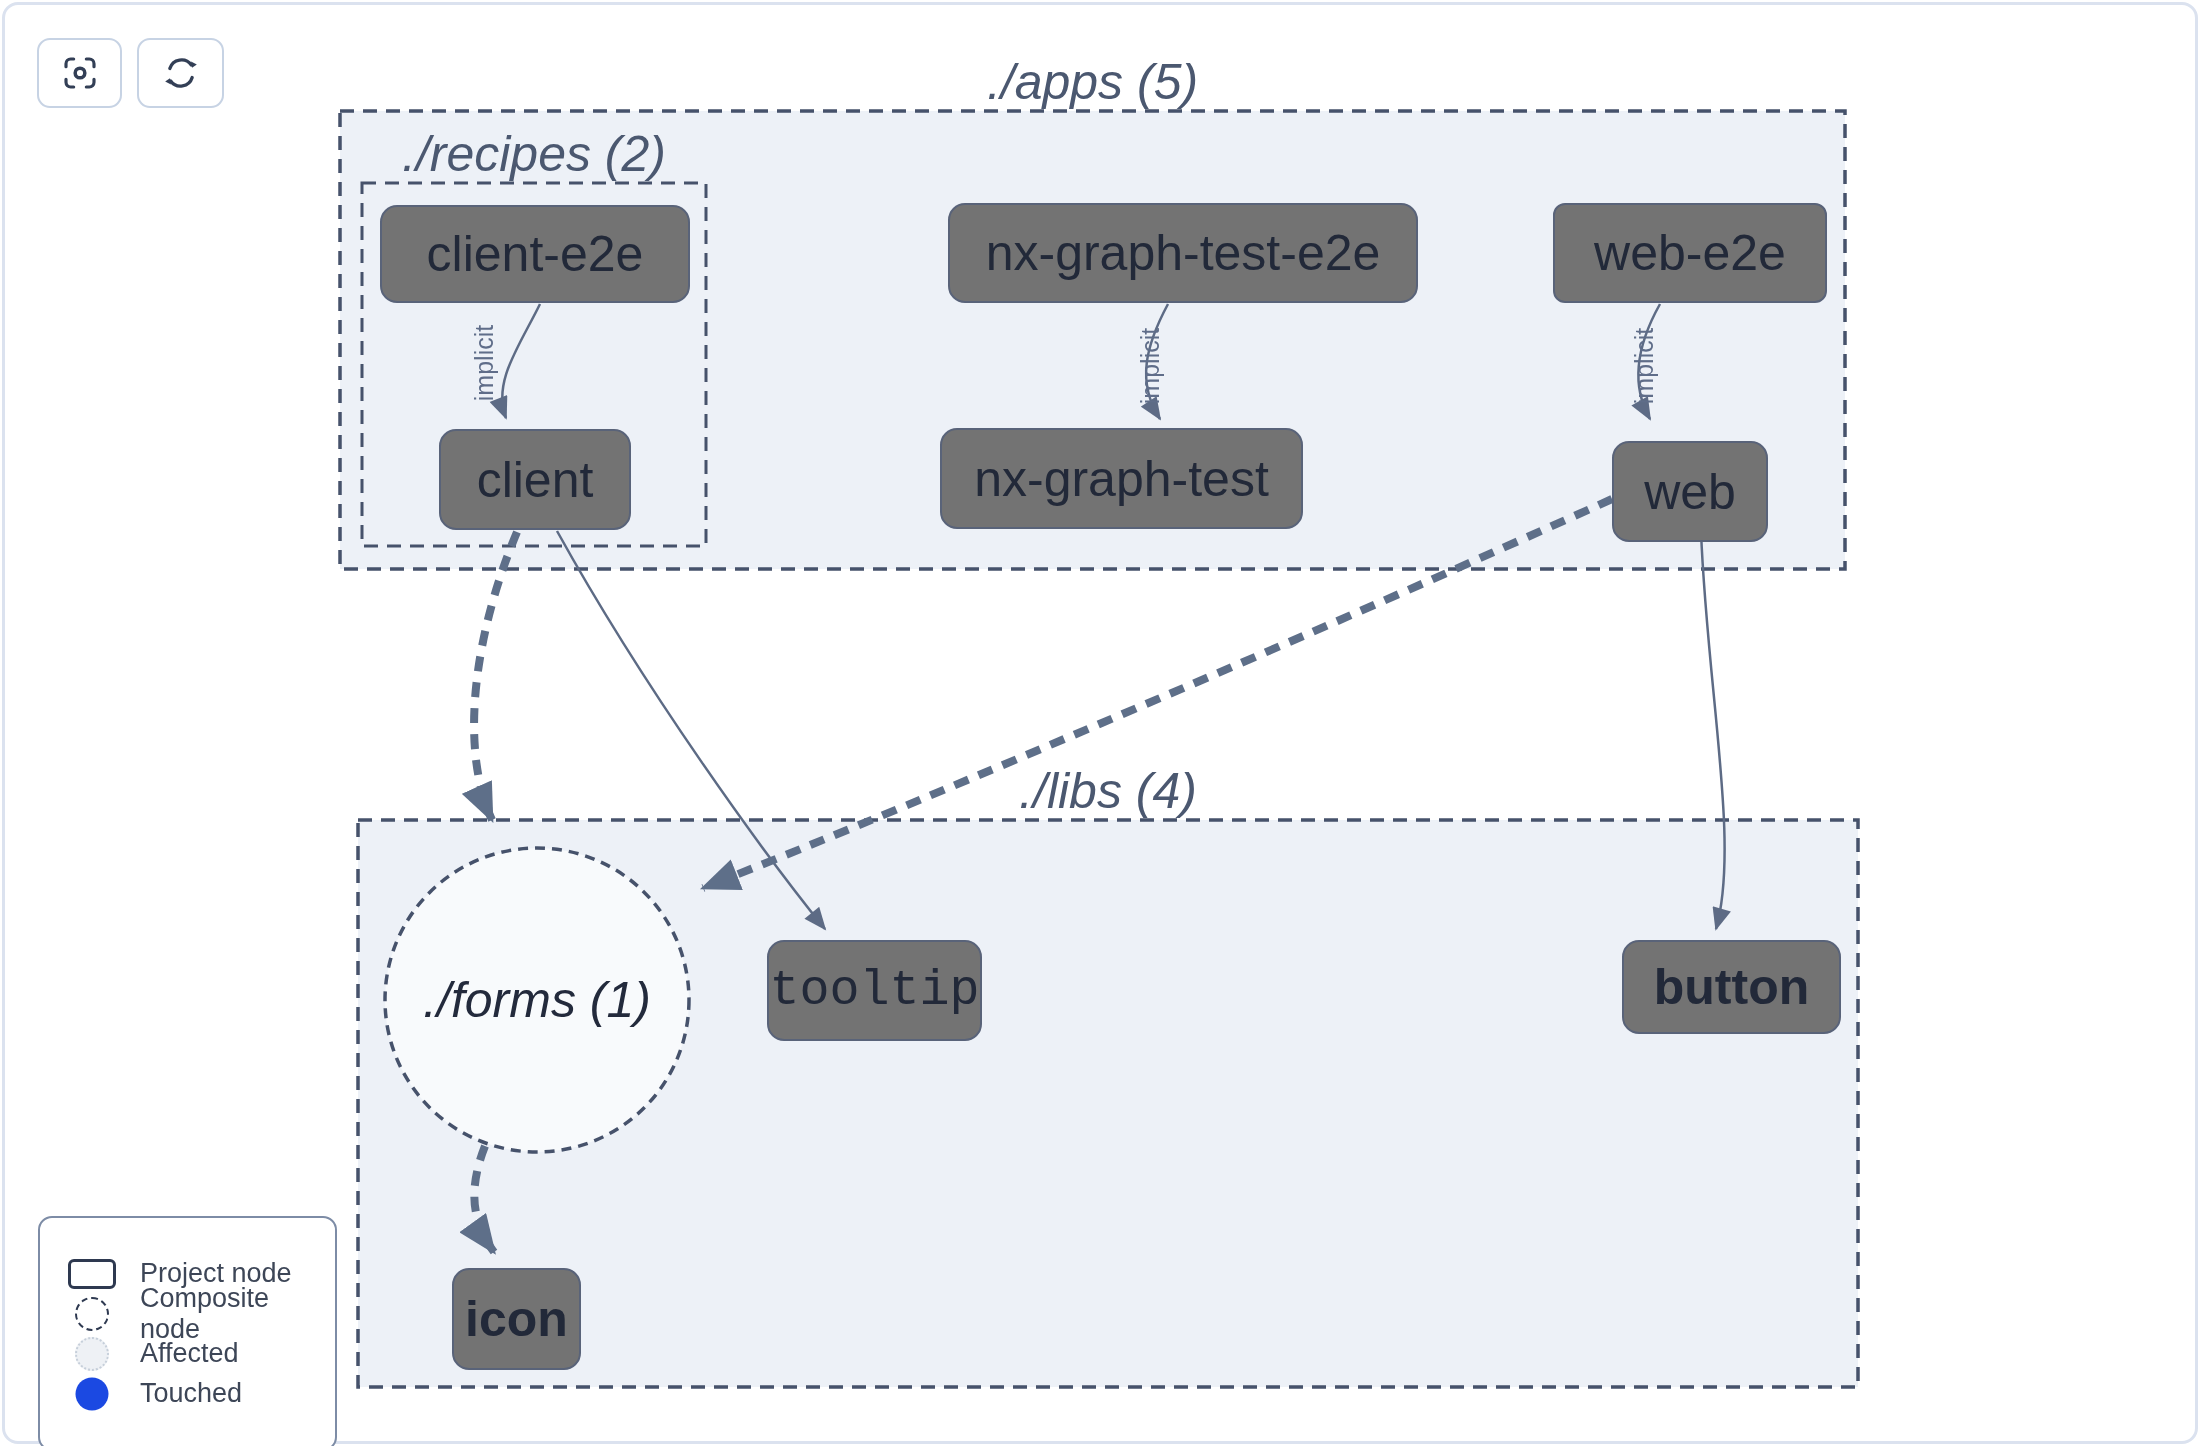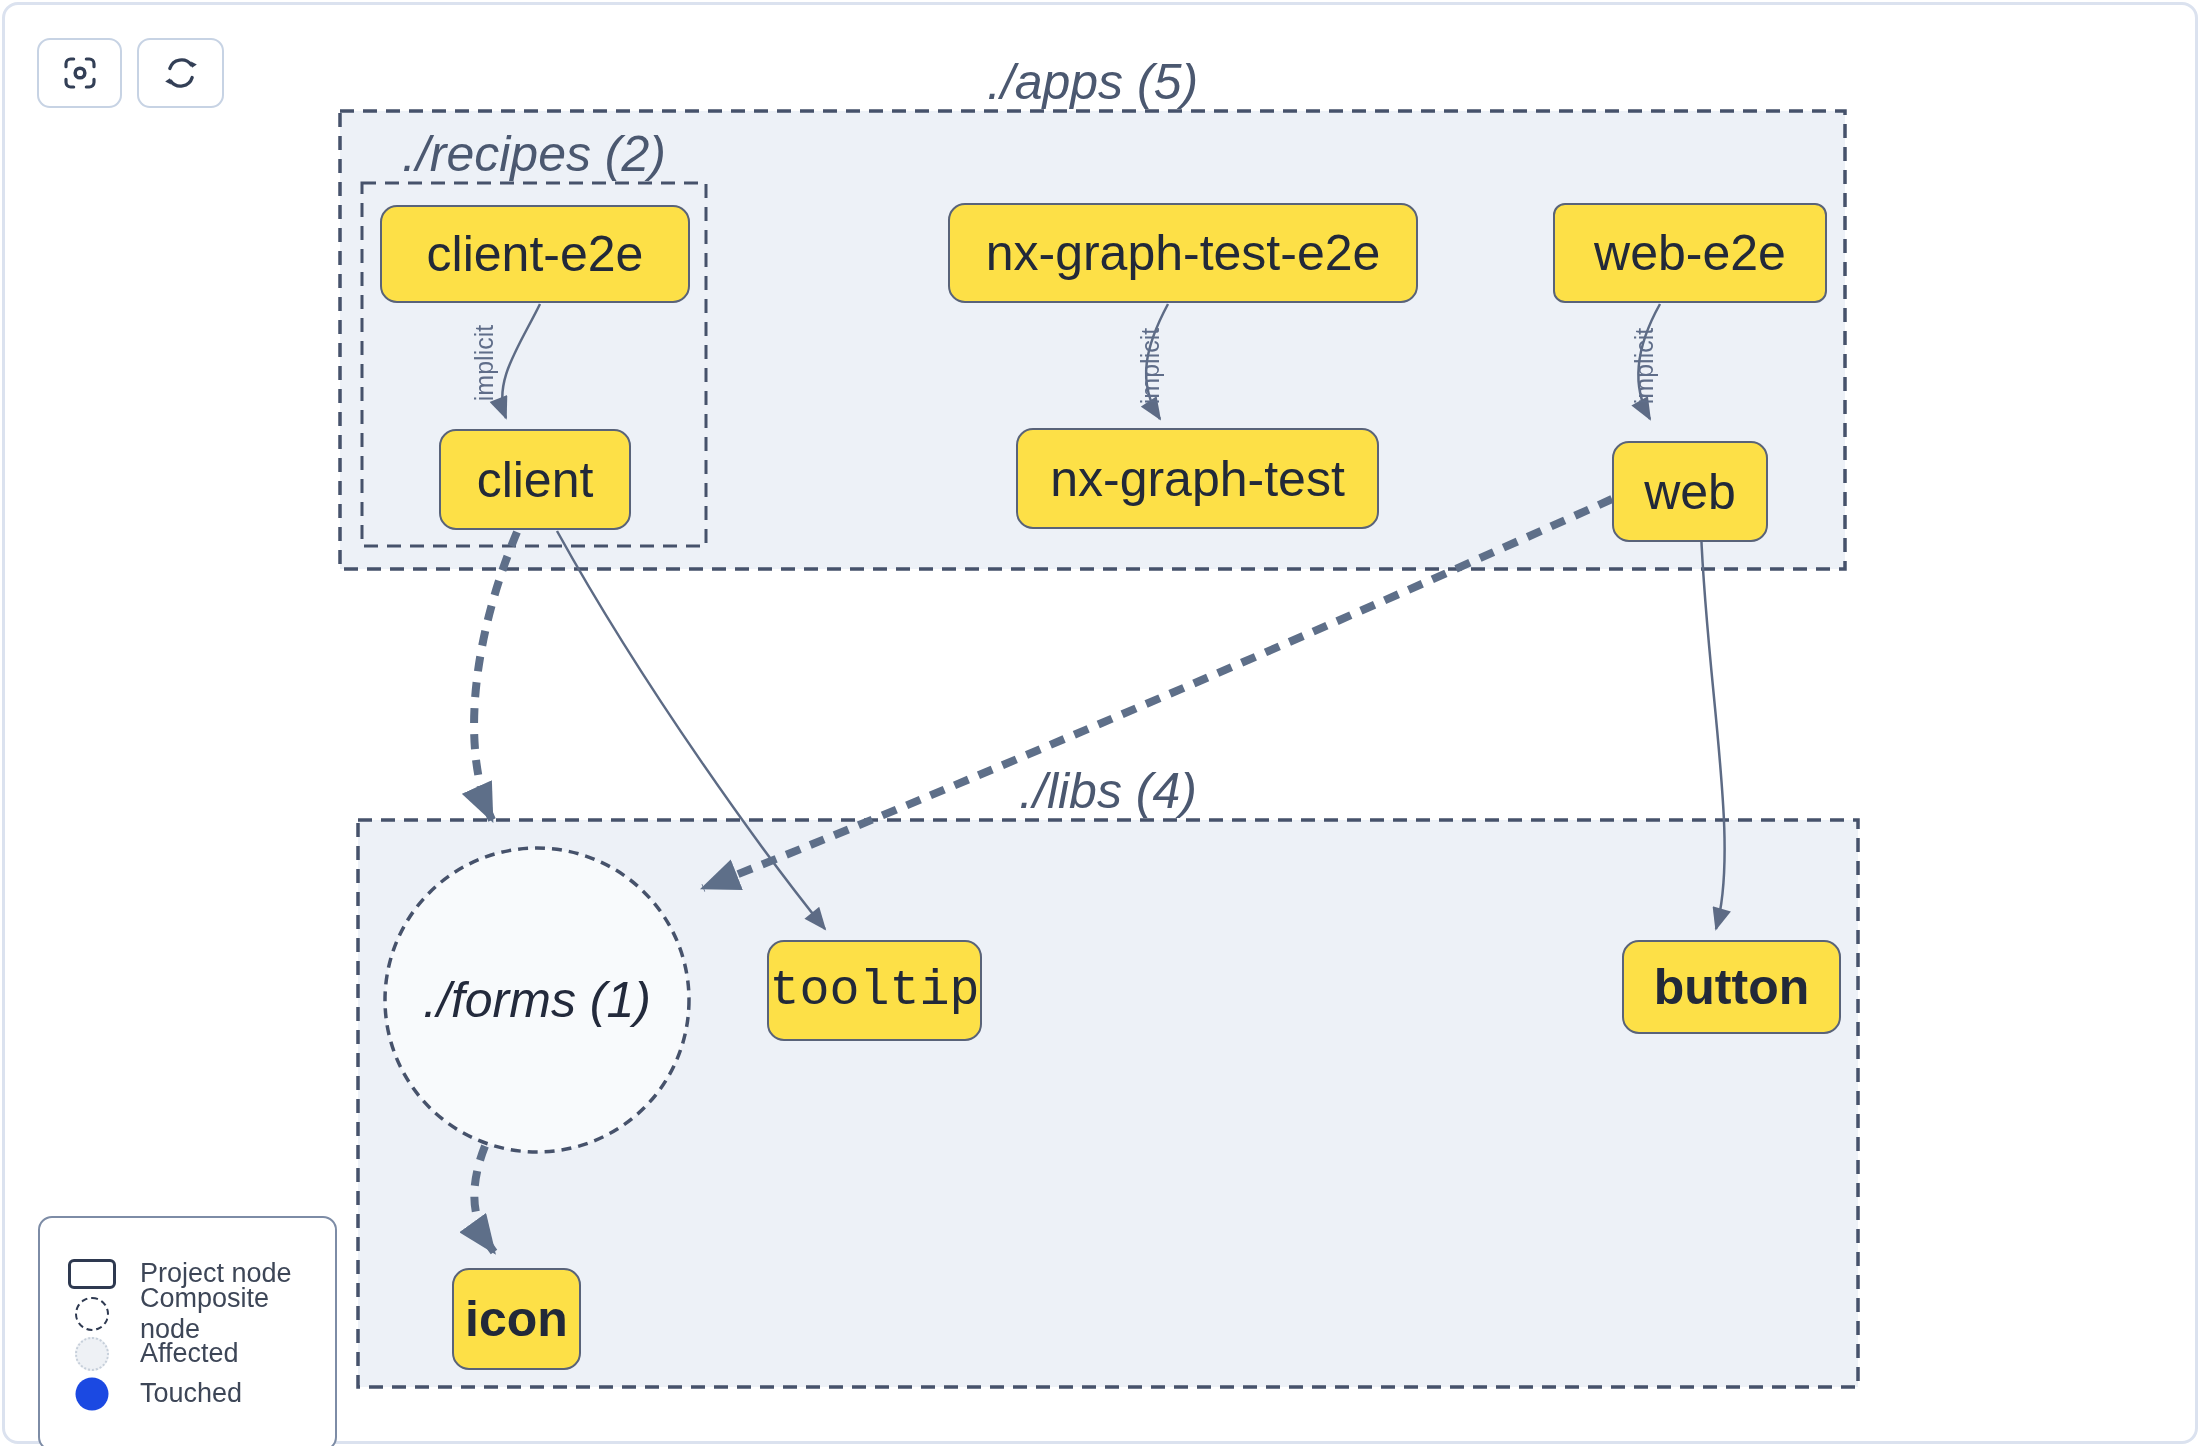--- a/index.html
+++ b/index.html
@@ -3,21 +3,21 @@
 <meta charset="utf-8">
 <style>
   html,body{margin:0;padding:0;background:#fff;}
   body{width:2200px;height:1446px;position:relative;overflow:hidden;
        font-family:"Liberation Sans",sans-serif;}
   .panel{position:absolute;left:2px;top:2px;right:2px;bottom:2px;
          border:3px solid #dbe2ef;border-radius:16px;background:#fff;}
   svg.graph{position:absolute;left:0;top:0;z-index:1;}
   .grouplabel{position:absolute;z-index:2;text-align:center;font-size:50px;
               color:#4b5870;line-height:54px;white-space:nowrap;font-style:italic;}
-  .node{position:absolute;z-index:3;background:#fde047;border:2.5px solid #596379;
+  .node{position:absolute;z-index:3;background:#737373;border:2.5px solid #596379;
         border-radius:17px;display:flex;align-items:center;justify-content:center;
         font-size:50px;color:#222939;box-sizing:border-box;white-space:nowrap;}
   .toolbtn{position:absolute;z-index:4;background:#fff;border:2px solid #c7d3e4;
            border-radius:13px;display:flex;align-items:center;justify-content:center;
            cursor:pointer;}
   .legend{position:absolute;z-index:4;left:38px;top:1216px;width:299px;height:235px;
           background:#fff;border:2.5px solid #7d8ca6;border-radius:14px;
           box-sizing:border-box;display:flex;flex-direction:column;
           justify-content:center;padding:10px 4px;}
   .legrow{display:flex;align-items:center;height:40px;}
@@ -67,21 +67,21 @@
 
 <div class="grouplabel" style="left:340px;top:55px;width:1505px;">./apps (5)</div>
 <div class="grouplabel" style="left:362px;top:127px;width:344px;">./recipes (2)</div>
 <div class="grouplabel" style="left:358px;top:764px;width:1500px;">./libs (4)</div>
 <div class="grouplabel" style="left:385px;top:973px;width:304px;color:#232a3c;">./forms (1)</div>
 
 <div class="node" style="left:380px;top:205px;width:310px;height:98px;">client-e2e</div>
 <div class="node" style="left:948px;top:203px;width:470px;height:100px;">nx-graph-test-e2e</div>
 <div class="node" style="left:1553px;top:203px;width:274px;height:100px;border-radius:12px;">web-e2e</div>
 <div class="node" style="left:439px;top:429px;width:192px;height:101px;">client</div>
-<div class="node" style="left:1016px;top:428px;width:363px;height:101px;">nx-graph-test</div>
+<div class="node" style="left:940px;top:428px;width:363px;height:101px;">nx-graph-test</div>
 <div class="node" style="left:1612px;top:429px;width:156px;height:101px;margin-top:12px;">web</div>
 <div class="node" style="left:767px;top:940px;width:215px;height:101px;font-family:Liberation Mono, monospace;">tooltip</div>
 <div class="node" style="left:1622px;top:940px;width:219px;height:94px;font-weight:bold;">button</div>
 <div class="node" style="left:452px;top:1268px;width:129px;height:102px;font-weight:bold;">icon</div>
 
 <div class="toolbtn" style="left:37px;top:38px;width:81px;height:66px;">
   <svg width="40" height="40" viewBox="0 0 24 24" fill="none" stroke="#333f56" stroke-width="1.9" stroke-linecap="round">
     <path d="M8.2 3.6 H6.4 A2.8 2.8 0 0 0 3.6 6.4 V8.2"></path>
     <path d="M15.8 3.6 H17.6 A2.8 2.8 0 0 1 20.4 6.4 V8.2"></path>
     <path d="M20.4 15.8 V17.6 A2.8 2.8 0 0 1 17.6 20.4 H15.8"></path>

